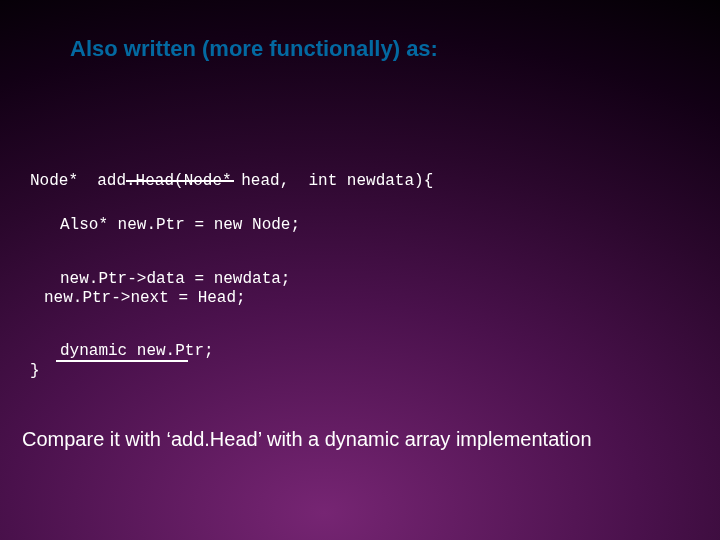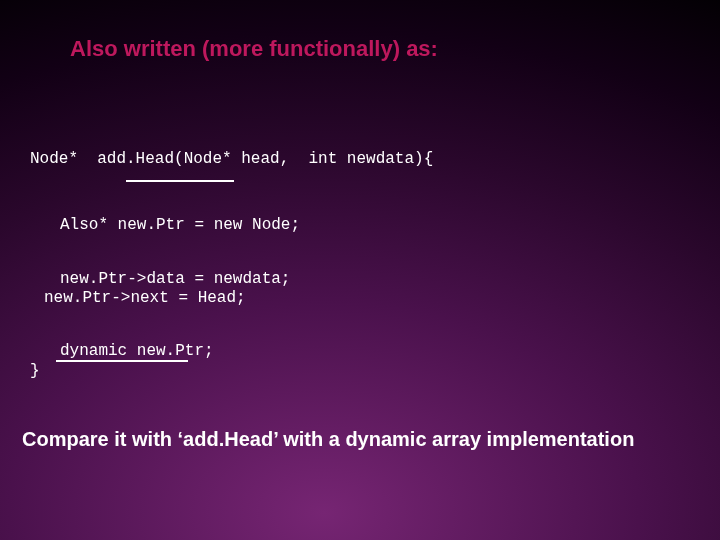--- a/index.html
+++ b/index.html
@@ -14,31 +14,31 @@
     font-family: Arial, Helvetica, sans-serif;
     color: #ffffff;
     position: relative;
   }
   .title {
     position: absolute;
     top: 36px;
     left: 70px;
     font-size: 22px;
     font-weight: bold;
-    color: #be185d;
+    color: #0369a1;
   }
   .code {
     font-family: "Courier New", Courier, monospace;
     font-size: 16px;
     white-space: pre;
     color: #ffffff;
   }
   .sig {
     position: absolute;
-    top: 150px;
+    top: 172px;
     left: 30px;
   }
   .line2 {
     position: absolute;
     top: 216px;
     left: 60px;
   }
   .line3 {
     position: absolute;
     top: 270px;
@@ -74,21 +74,21 @@
     left: 56px;
     width: 132px;
     height: 0;
     border-top: 2px solid #ffffff;
   }
   .footer {
     position: absolute;
     top: 428px;
     left: 22px;
     font-size: 20px;
-    font-weight: bold;
+    font-weight: normal;
     color: #ffffff;
   }
 </style>
 </head>
 <body>
 
 <div class="title">Also written (more functionally) as:</div>
 
 <div class="code sig">Node*  add.Head(Node* head,  int newdata){</div>
 <div class="underline1"></div>

